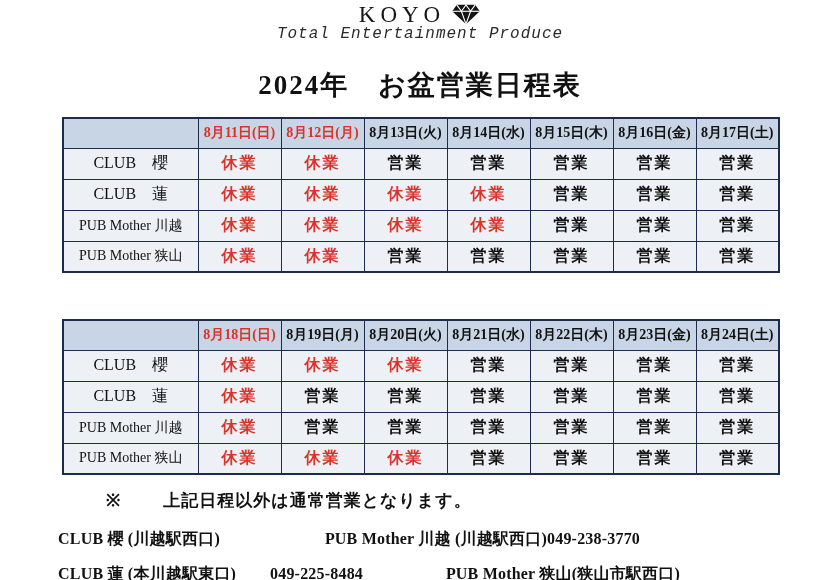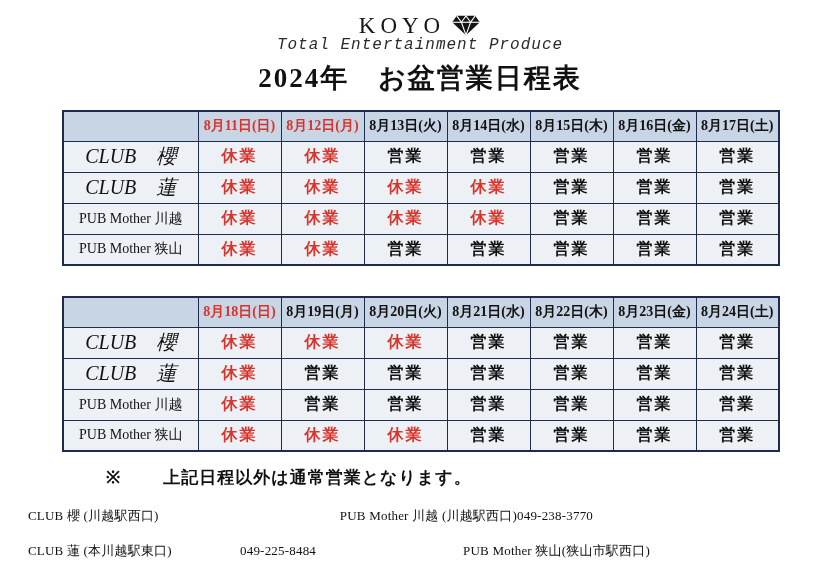--- a/index.html
+++ b/index.html
@@ -12,79 +12,79 @@
   *{ margin:0; padding:0; box-sizing:border-box; }
   html,body{ background:#ffffff; }
   body{
     width:840px; height:580px; overflow:hidden;
     font-family:"Liberation Serif","DejaVu Serif",serif;
     color:var(--text);
   }
   .page{ position:relative; width:840px; height:580px; }
 
   
-  .logo{ padding-top:13px; text-align:center; }
+  .logo{ padding-top:2px; text-align:center; }
   .brand{
     font-size:23px; letter-spacing:5px; line-height:26px;
     display:flex; align-items:center; justify-content:center; gap:6px;
     font-weight:normal; color:#161616;
   }
   .brand svg{ display:block; margin-top:-2px; }
   .tagline{
     font-size:16px; font-style:italic; letter-spacing:1px;
     line-height:13px; color:#2a2a2a;font-family:Liberation Mono, monospace;
   }
 
   
   .title{
-    margin-top:10px; text-align:center;
+    margin-top:28px; text-align:center;
     font-size:27px; font-weight:bold; letter-spacing:2px; line-height:33px;
   }
 
   
   table.sched{
     margin-left:62px; margin-top:15px;
     border-collapse:collapse; table-layout:fixed;
     width:716px;
     border:2px solid var(--border);
   }
-  table.sched2{ margin-top:30px; }
+  table.sched2{ margin-top:46px; }
   table.sched th, table.sched td{
     border:1.6px solid var(--border);
     text-align:center; vertical-align:middle;
     background:var(--row-bg);
     height:31px; padding:0 2px;
     font-weight:bold;
   }
   table.sched thead th{
     background:var(--header-bg);
     height:30px; font-size:14px; font-weight:bold; letter-spacing:0;
   }
   table.sched th.corner{ width:135px; }
   table.sched thead th.date{ width:83px; }
   table.sched tbody th.venue{
     font-weight:normal; font-size:14px; letter-spacing:0;
     background:var(--row-bg);
   }
-  table.sched tbody th.venue-lg{ font-size:20px;font-style:italic; }
+  table.sched tbody th.venue-lg{ font-size:16px; }
   table.sched td.status{ font-size:16px; letter-spacing:2px; }
   .red{ color:var(--red); }
 
   
   .note{
     margin-top:13px; margin-left:106px;
     font-size:17px; font-weight:bold; letter-spacing:1px;
   }
   .note-marker{ margin-right:42px; }
 
   
   .contacts{ margin-top:9px; }
   .contact-row{
-    display:flex; padding-left:28px;
-    font-size:13px; line-height:35px; letter-spacing:0.2px;
+    display:flex; padding-left:58px;
+    font-size:16px; line-height:35px; letter-spacing:0.2px;font-weight:bold;
   }
   .c-name.c0{ width:212px; }
   .c-phone{ width:133px; }
   .c-name.c1{ width:277px;text-align:right; }
 </style>
 </head>
 <body>
 
 <div class="page">
 

